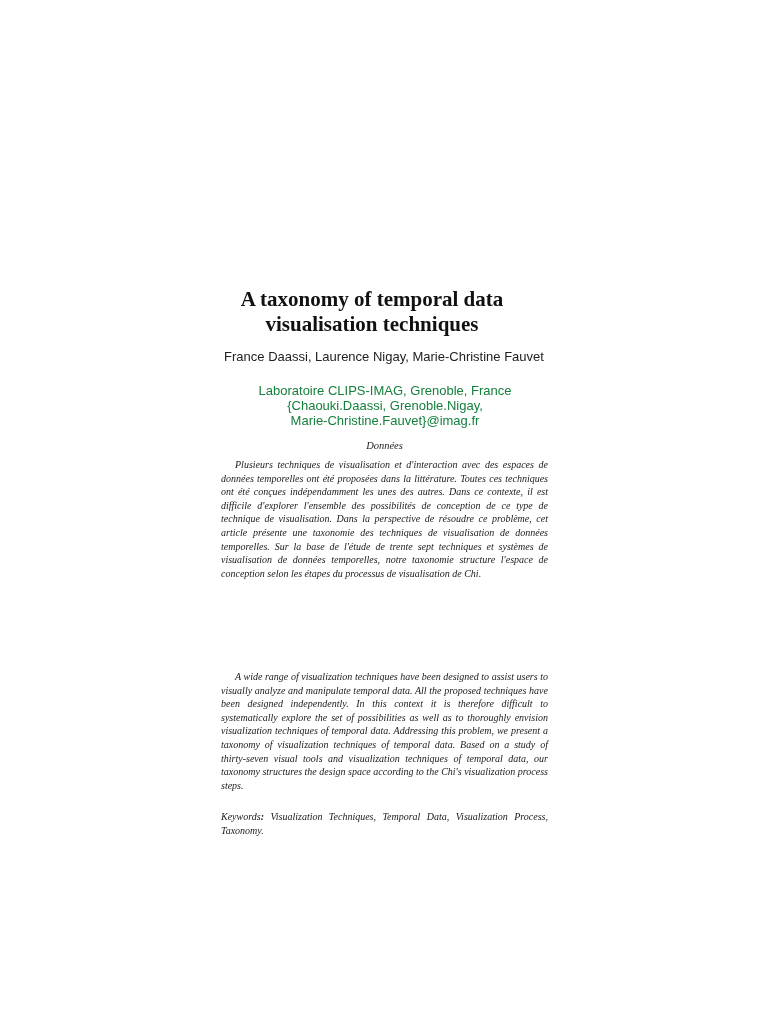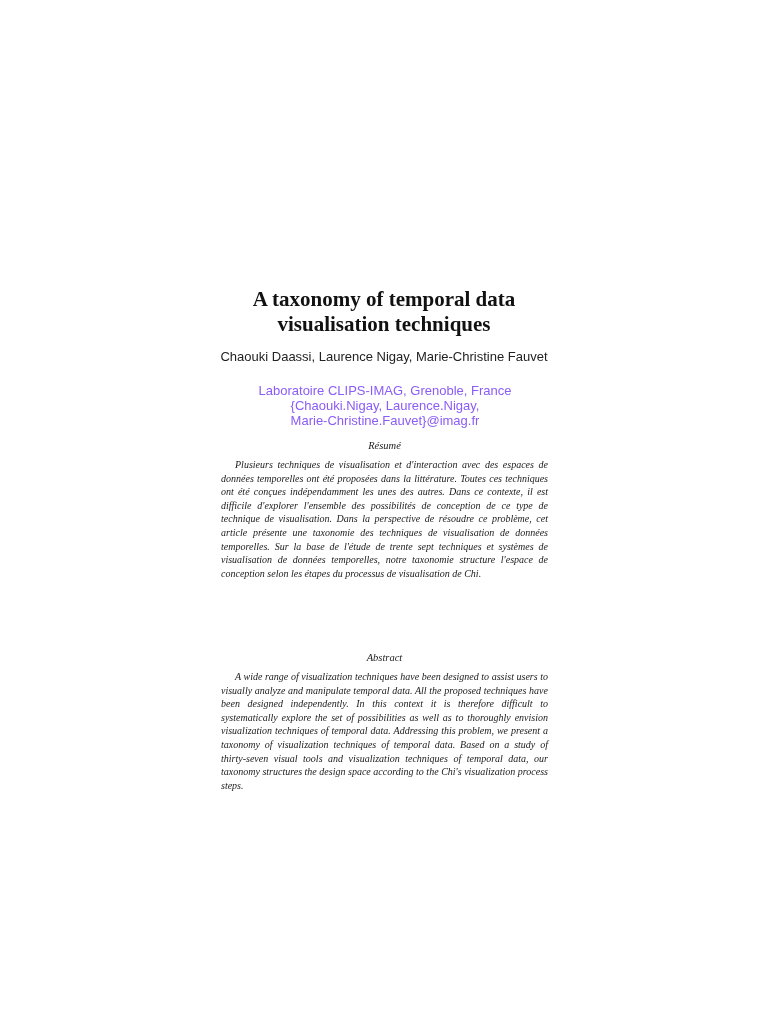--- a/index.html
+++ b/index.html
@@ -17,21 +17,21 @@
     }
     .page {
       position: absolute;
       left: 0;
       top: 0;
       width: 768px;
       height: 1024px;
     }
     .title {
       position: absolute;
-      left: 180px;
+      left: 168px;
       width: 408px;
       top: 287px;
       text-align: center;
       font-weight: bold;
       font-size: 21px;
       line-height: 25px;
       margin: 0;
       color: #111;
     }
     .authors {
@@ -47,21 +47,21 @@
     }
     .affiliation {
       position: absolute;
       left: 200px;
       width: 370px;
       top: 383px;
       text-align: center;
       font-family: "Liberation Sans", sans-serif;
       font-size: 13px;
       line-height: 15px;
-      color: #8b5cf6;
+      color: #15803d;
     }
     .affiliation div { margin: 0; }
     .section-heading {
       position: absolute;
       left: 221px;
       width: 327px;
       text-align: center;
       font-style: italic;
       font-size: 10.5px;
       line-height: 13px;
@@ -84,31 +84,31 @@
 </head>
 <body>
 
 <div class="page">
 
   <h1 class="title">
     <div>A taxonomy of temporal data</div>
     <div>visualisation techniques</div>
   </h1>
 
-  <div class="authors">Chaouki Daassi, Laurence Nigay, Marie-Christine Fauvet</div>
+  <div class="authors">France Daassi, Laurence Nigay, Marie-Christine Fauvet</div>
 
   <div class="affiliation">
     <div>Laboratoire CLIPS-IMAG, Grenoble, France</div>
-    <div>{Chaouki.Nigay, Laurence.Nigay,</div>
+    <div>{Chaouki.Daassi, Grenoble.Nigay,</div>
     <div>Marie-Christine.Fauvet}@imag.fr</div>
   </div>
 
-  <div class="section-heading" style="top:439px;">Résumé</div>
+  <div class="section-heading" style="top:439px;">Données</div>
 
   <p class="para" style="top:458px;">Plusieurs techniques de visualisation et d'interaction avec des espaces de données temporelles ont été proposées dans la littérature. Toutes ces techniques ont été conçues indépendamment les unes des autres. Dans ce contexte, il est difficile d'explorer l'ensemble des possibilités de conception de ce type de technique de visualisation. Dans la perspective de résoudre ce problème, cet article présente une taxonomie des techniques de visualisation de données temporelles. Sur la base de l'étude de trente sept techniques et systèmes de visualisation de données temporelles, notre taxonomie structure l'espace de conception selon les étapes du processus de visualisation de Chi.</p>
 
 
-  <div class="section-heading" style="top:651px;">Abstract</div>
 
   <p class="para" style="top:670px;">A wide range of visualization techniques have been designed to assist users to visually analyze and manipulate temporal data. All the proposed techniques have been designed independently. In this context it is therefore difficult to systematically explore the set of possibilities as well as to thoroughly envision visualization techniques of temporal data. Addressing this problem, we present a taxonomy of visualization techniques of temporal data. Based on a study of thirty-seven visual tools and visualization techniques of temporal data, our taxonomy structures the design space according to the Chi's visualization process steps.</p>
 
+  <p class="para noindent" style="top:810px;"><span>Keywords</span><b>:</b> <span>Visualization Techniques, Temporal Data, Visualization Process, Taxonomy.</span></p>
 
 </div>
 
 </body></html>

